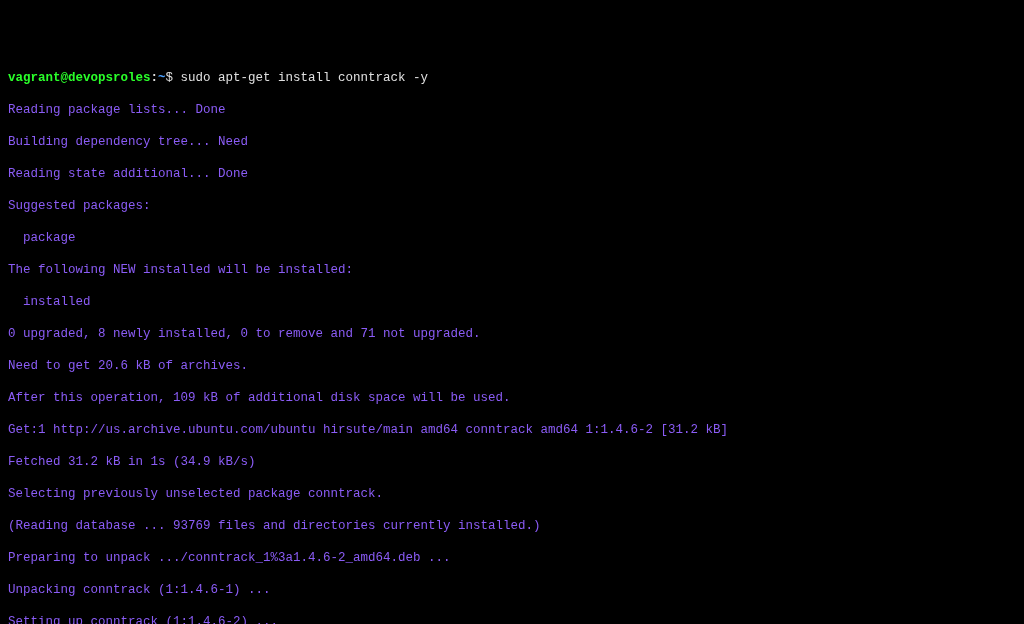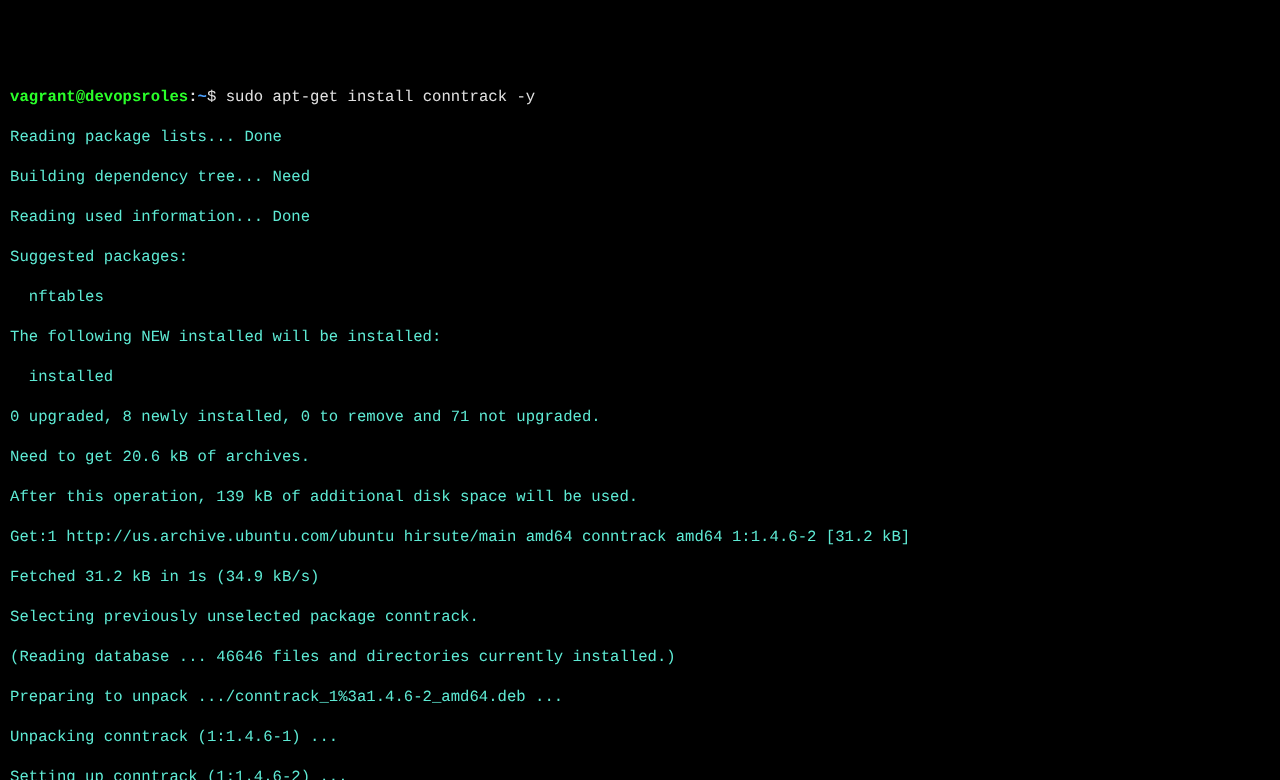--- a/index.html
+++ b/index.html
@@ -14,42 +14,42 @@
       height: 624px;
       overflow: hidden;
       white-space: pre;
     }
     .line { display: block; }
     .user { color: #2aff2a; font-weight: bold; }
     .colon { color: #e0e0e0; font-weight: bold; }
     .cwd { color: #4aa0ff; font-weight: bold; }
     .dollar { color: #e0e0e0; }
     .cmd { color: #e0e0e0; }
-    .out { color: #5eead4; }
+    .out { color: #8b5cf6; }
   </style>
 </head>
 <body>
 
 
 
 <div class="line"><span class="user">vagrant@devopsroles</span><span class="colon">:</span><span class="cwd">~</span><span class="dollar">$ </span><span class="cmd">sudo apt-get install conntrack -y</span></div>
 <div class="line out">Reading package lists... Done</div>
 <div class="line out">Building dependency tree... Need</div>
-<div class="line out">Reading used information... Done</div>
+<div class="line out">Reading state additional... Done</div>
 <div class="line out">Suggested packages:</div>
-<div class="line out">  nftables</div>
+<div class="line out">  package</div>
 <div class="line out">The following NEW installed will be installed:</div>
 <div class="line out">  installed</div>
 <div class="line out">0 upgraded, 8 newly installed, 0 to remove and 71 not upgraded.</div>
 <div class="line out">Need to get 20.6 kB of archives.</div>
-<div class="line out">After this operation, 139 kB of additional disk space will be used.</div>
+<div class="line out">After this operation, 109 kB of additional disk space will be used.</div>
 <div class="line out">Get:1 http://us.archive.ubuntu.com/ubuntu hirsute/main amd64 conntrack amd64 1:1.4.6-2 [31.2 kB]</div>
 <div class="line out">Fetched 31.2 kB in 1s (34.9 kB/s)</div>
 <div class="line out">Selecting previously unselected package conntrack.</div>
-<div class="line out">(Reading database ... 46646 files and directories currently installed.)</div>
+<div class="line out">(Reading database ... 93769 files and directories currently installed.)</div>
 <div class="line out">Preparing to unpack .../conntrack_1%3a1.4.6-2_amd64.deb ...</div>
 <div class="line out">Unpacking conntrack (1:1.4.6-1) ...</div>
 <div class="line out">Setting up conntrack (1:1.4.6-2) ...</div>
 
 
 
 <div class="line out"></div>
 
 <div class="line out"></div>
 

